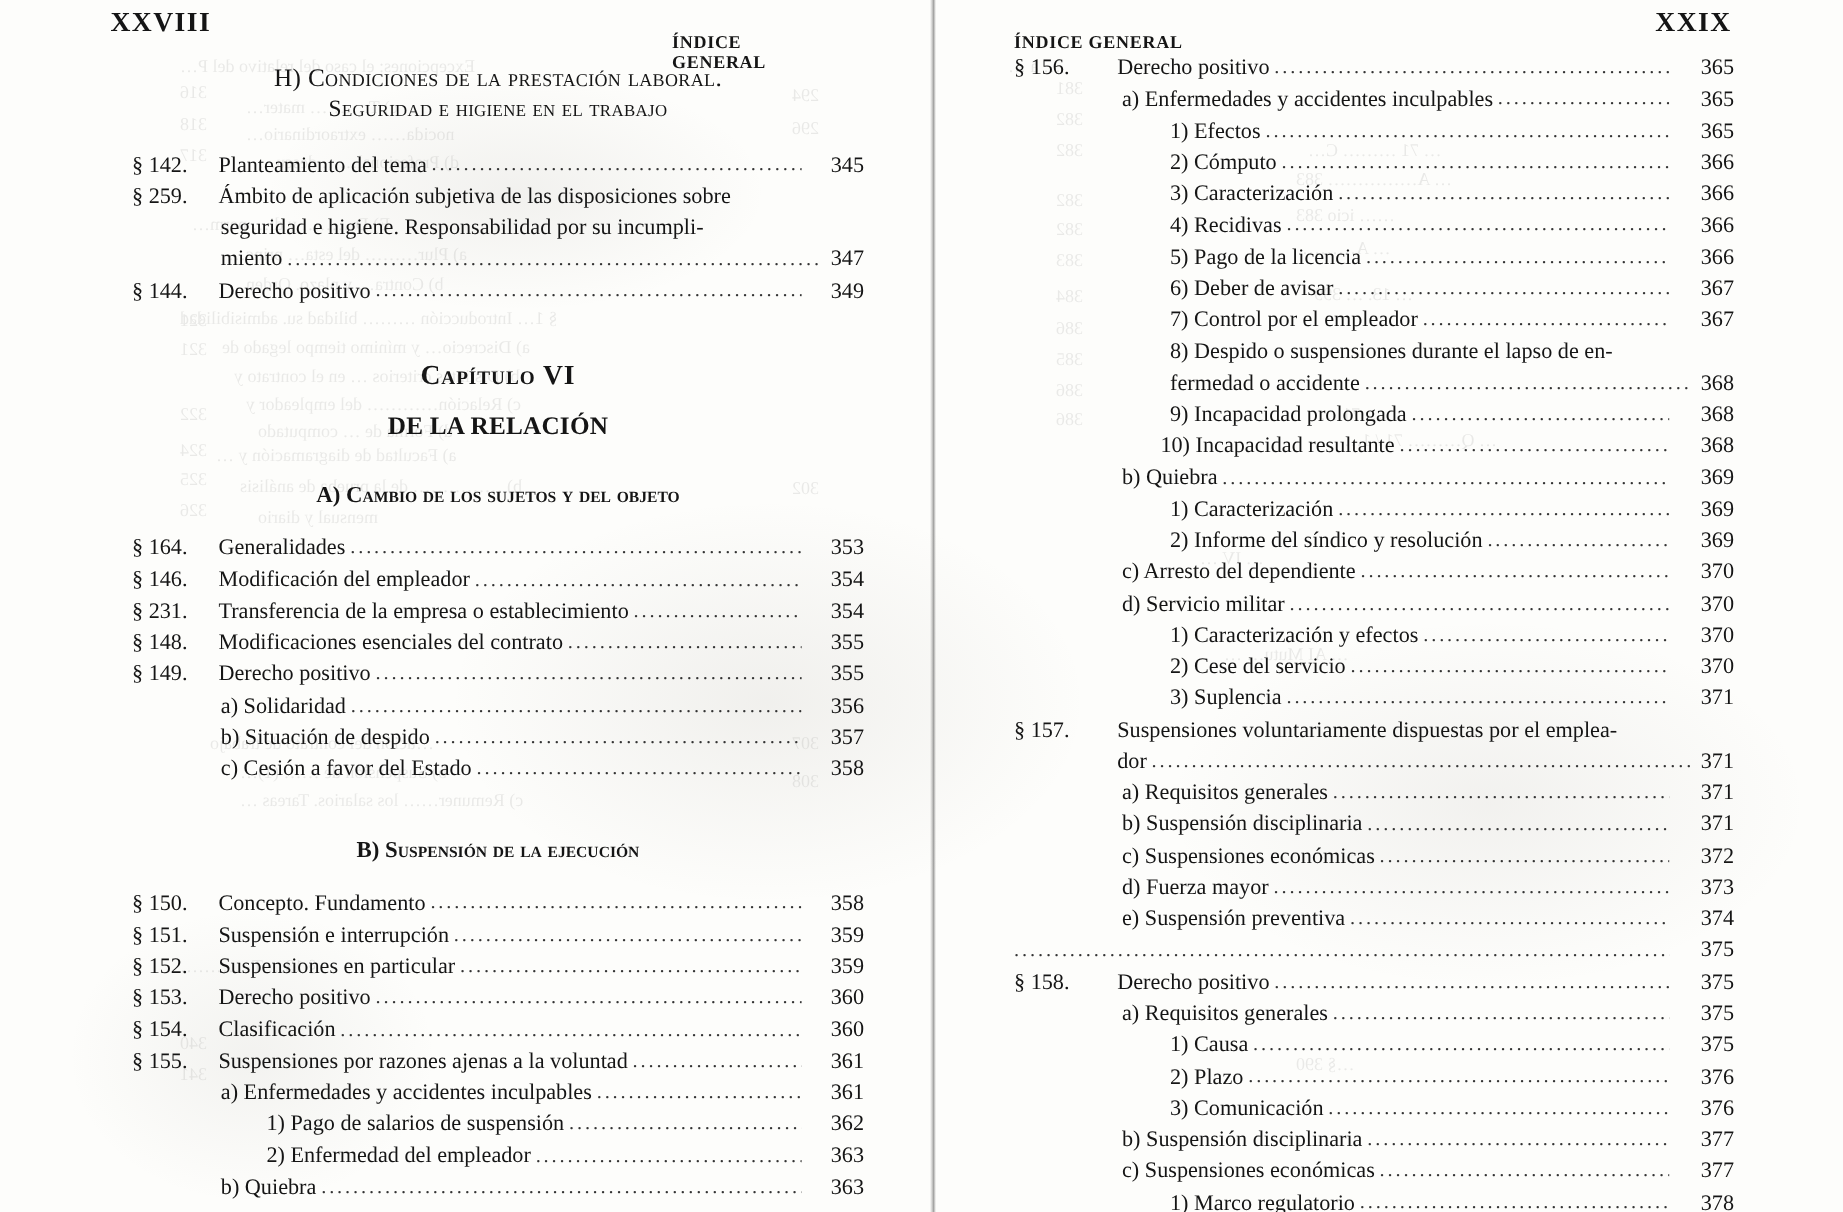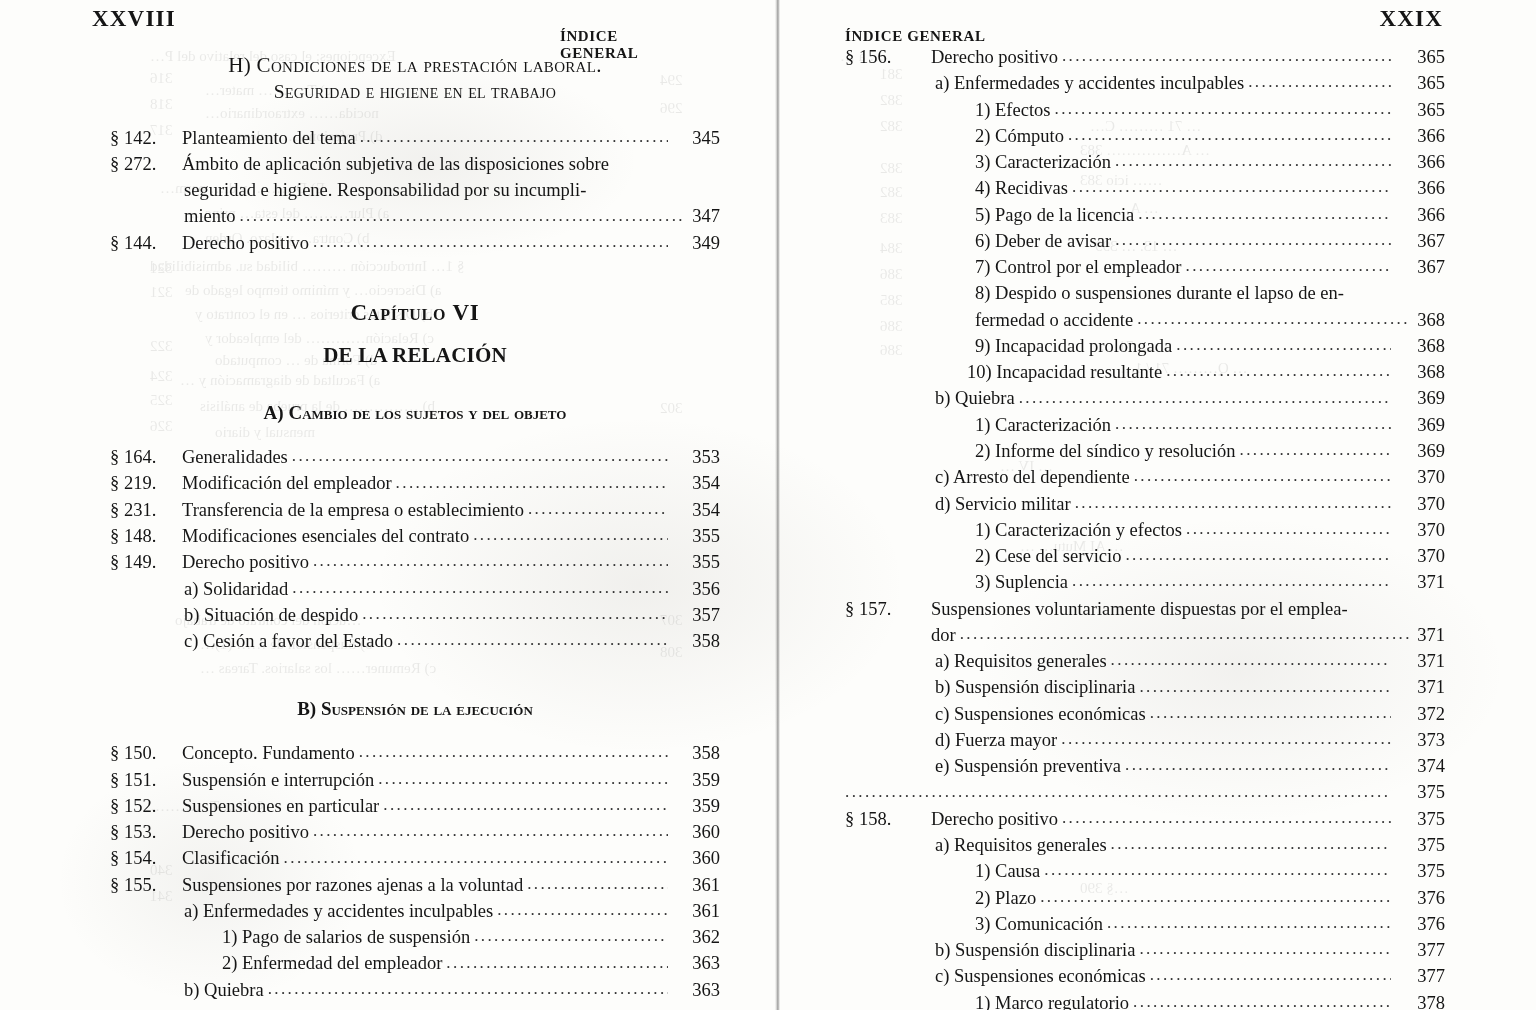--- a/index.html
+++ b/index.html
@@ -262,21 +262,21 @@
       <div class="sp-20"></div>
 
       <div class="entries">
         <div class="row l-sec">
           <span class="num">§ 142.</span>
           <span class="txt">Planteamiento del tema</span>
           <span class="dots">........................................................................................................................</span>
           <span class="pg">345</span>
         </div>
         <div class="row l-sec nodots">
-          <span class="num">§ 272.</span>
+          <span class="num">§ 259.</span>
           <span class="txt">Ámbito de aplicación subjetiva de las disposiciones sobre</span>
 
           <span class="pg"></span>
         </div>
         <div class="row l-cont nodots">
           <span class="txt">seguridad e higiene.  Responsabilidad por su incumpli-</span>
 
           <span class="pg"></span>
         </div>
         <div class="row l-cont">
@@ -305,21 +305,21 @@
       <div class="sp-20"></div>
 
       <div class="entries">
         <div class="row l-sec">
           <span class="num">§ 164.</span>
           <span class="txt">Generalidades</span>
           <span class="dots">........................................................................................................................</span>
           <span class="pg">353</span>
         </div>
         <div class="row l-sec">
-          <span class="num">§ 219.</span>
+          <span class="num">§ 146.</span>
           <span class="txt">Modificación del empleador</span>
           <span class="dots">........................................................................................................................</span>
           <span class="pg">354</span>
         </div>
         <div class="row l-sec">
           <span class="num">§ 231.</span>
           <span class="txt">Transferencia de la empresa o establecimiento</span>
           <span class="dots">........................................................................................................................</span>
           <span class="pg">354</span>
         </div>

